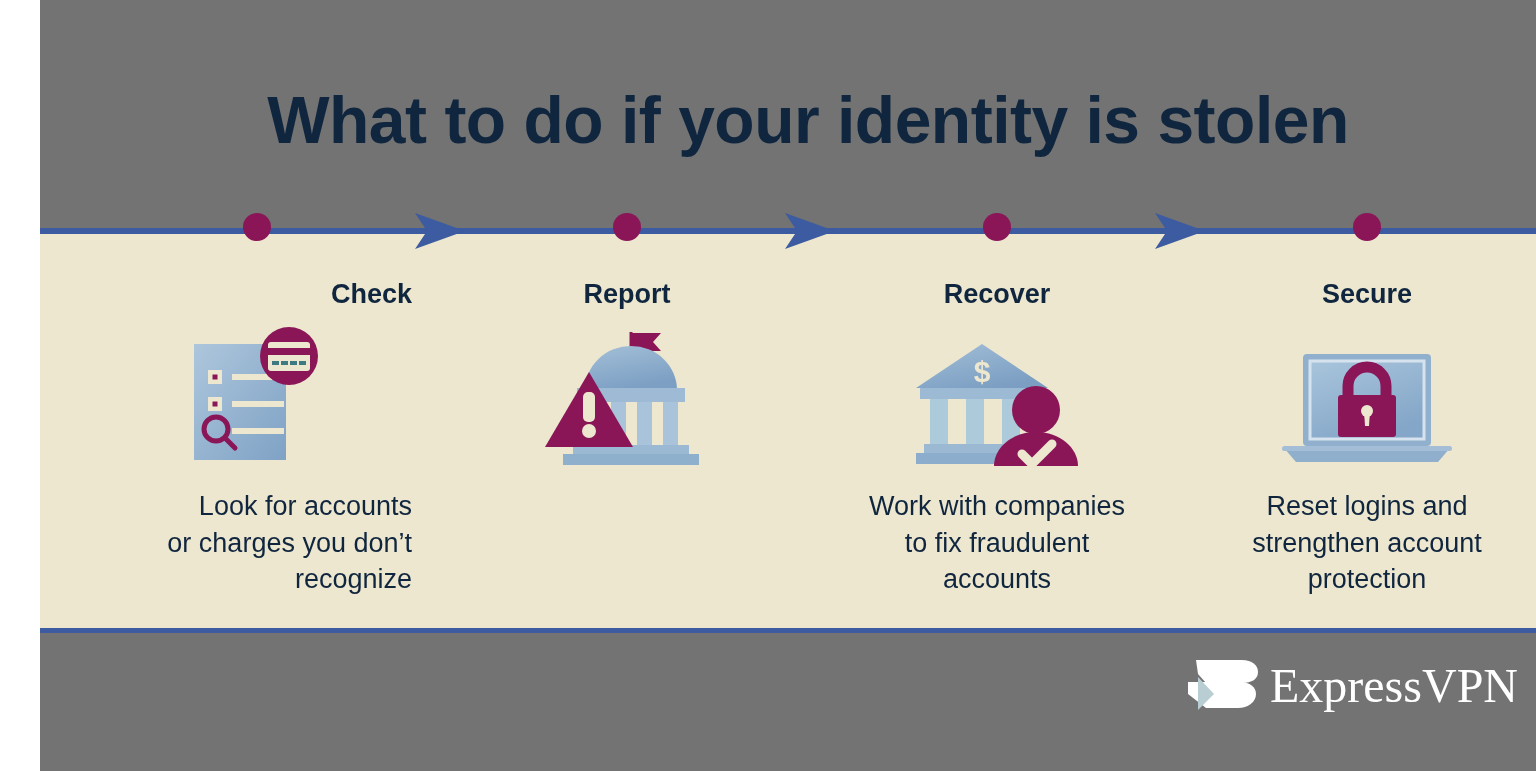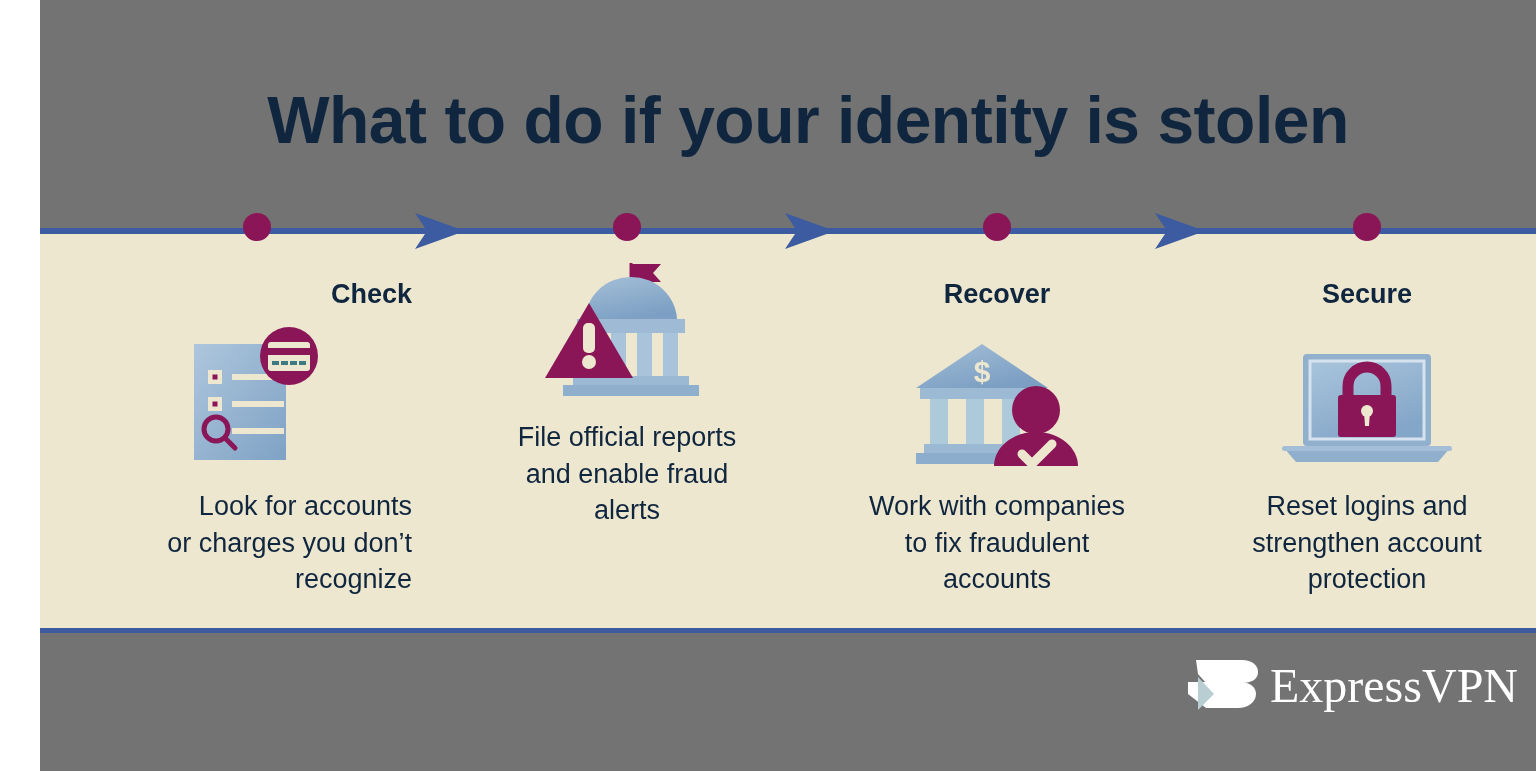--- a/index.html
+++ b/index.html
@@ -185,20 +185,21 @@
         <rect x="117" y="35" width="7" height="4" fill="#3d7a82"></rect>
       </svg>
     </div>
     <div class="step-desc">Look for accounts
 or charges you don’t
 recognize</div>
   </div>
 
   <div class="step step-1">
     <div class="dot"></div>
+    <div class="step-label">Report</div>
     <div class="icon-box">
       <svg width="165" height="142" viewBox="0 0 165 142">
         <defs>
           <linearGradient id="domeGrad" x1="0" y1="0" x2="0.4" y2="1">
             <stop offset="0%" stop-color="#a4c0d8"></stop>
             <stop offset="100%" stop-color="#7c9fc3"></stop>
           </linearGradient>
         </defs>
 
         <line x1="86" y1="8" x2="86" y2="40" stroke="#8a1658" stroke-width="3"></line>
@@ -214,23 +215,20 @@
         <rect x="118" y="78" width="15" height="45" fill="#a8c3da"></rect>
 
         <rect x="28" y="121" width="116" height="9" fill="#9cb9d3"></rect>
         <rect x="18" y="130" width="136" height="11" fill="#8fb0cd"></rect>
 
         <path d="M44 48 L88 123 L0 123 Z" fill="#8a1658"></path>
         <rect x="38" y="68" width="12" height="30" rx="5" fill="#ede7cf"></rect>
         <circle cx="44" cy="107" r="7" fill="#ede7cf"></circle>
       </svg>
     </div>
-    <div class="step-desc">File official reports
-and enable fraud
-alerts</div>
   </div>
 
   <div class="step step-2">
     <div class="dot"></div>
     <div class="step-label">Recover</div>
     <div class="icon-box">
       <svg width="162" height="128" viewBox="0 0 162 128">
         <defs>
           <linearGradient id="pedGrad" x1="0" y1="0" x2="0.6" y2="1">
             <stop offset="0%" stop-color="#a3bfd8"></stop>

